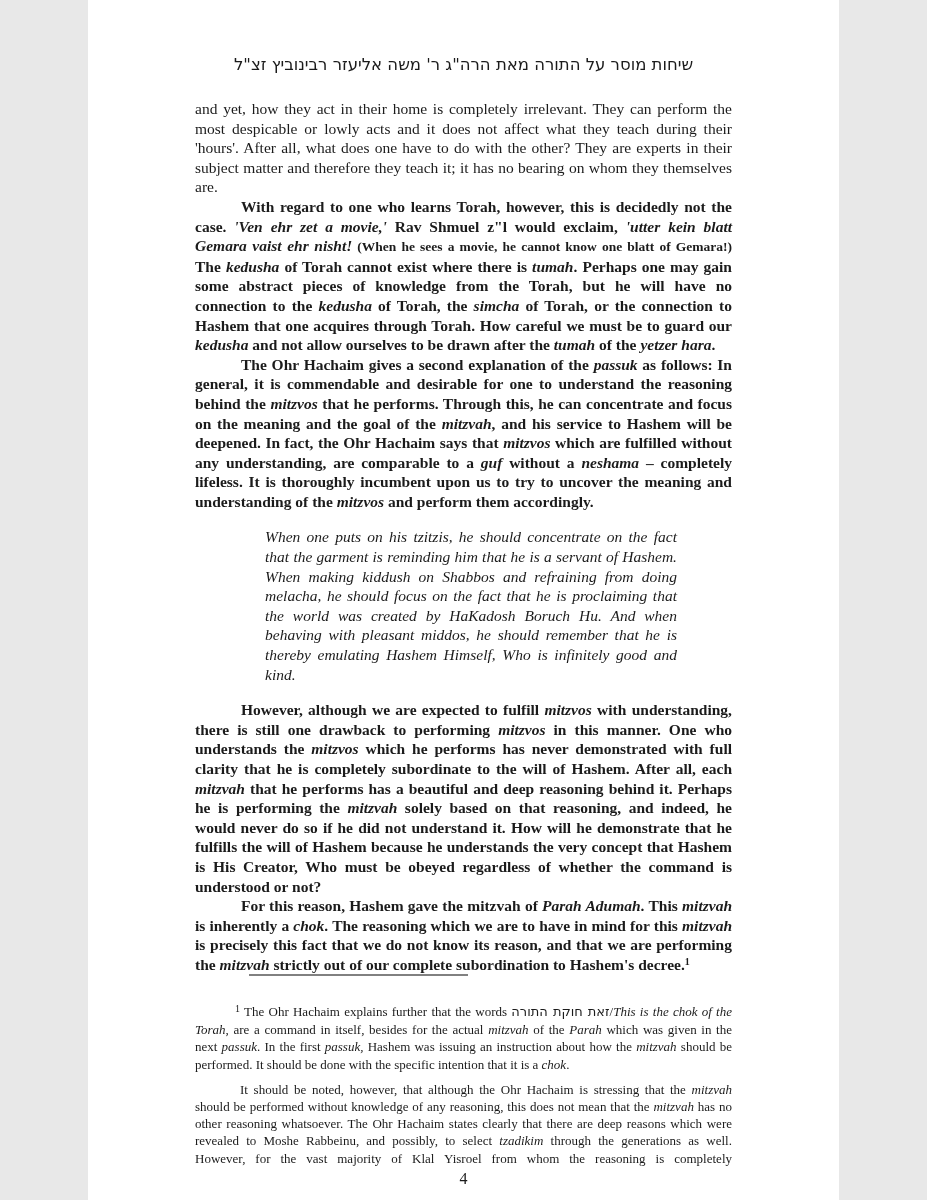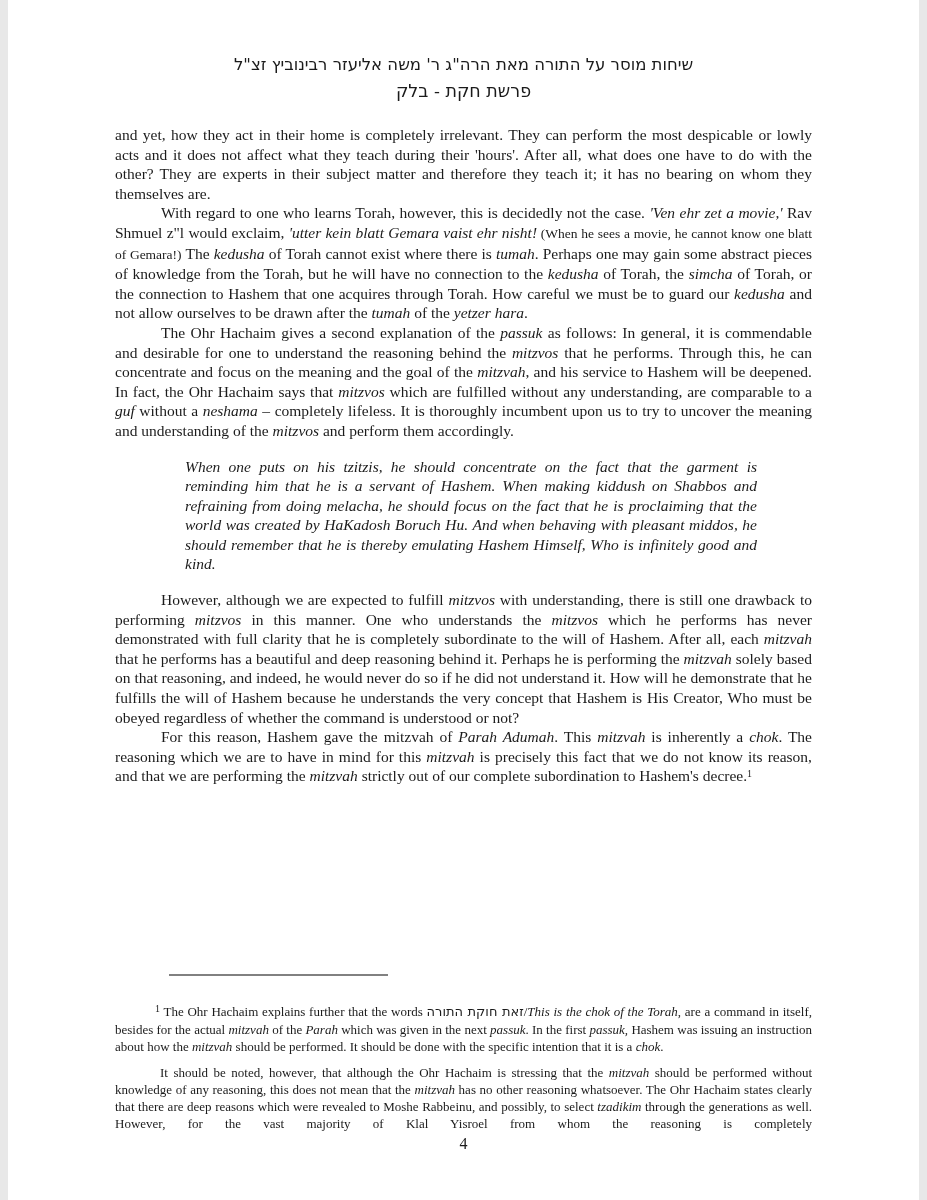--- a/index.html
+++ b/index.html
@@ -4,41 +4,41 @@
 <style>
   :root{
     --text:#1b1b1b;
     --background:#ffffff;
     --separator:#818181;
   }
   *{margin:0;padding:0;box-sizing:border-box;}
   html,body{background:#e8e8e8;}
   .page{
     position:relative;
-    width:911px;height:1200px;
+    width:751px;height:1200px;
     margin:0 auto;
     background:var(--background);
     color:var(--text);
     padding:52px 107px 0 107px;
     overflow:hidden;
     font-family:"Liberation Serif","DejaVu Serif",serif;
     font-size:15.5px;
     line-height:19.6px;
   }
   .doc-header{text-align:center;margin-bottom:21px;}
   .doc-header .hline1{
     font-size:16.5px;line-height:26px;
     font-family:"DejaVu Serif","DejaVu Sans",serif;
   }
   .doc-header .hline2{
     font-size:17.5px;line-height:26px;
     font-family:"DejaVu Serif","DejaVu Sans",serif;
   }
   .para{text-align:justify;}
-  .indent{text-indent:46px;}
+  .indent{text-indent:46px;font-weight:bold;}
   .heading{
     font-weight:bold;
     text-decoration:underline;
     margin:17px 0 2px 0;
   }
   .heading-gap{margin-top:40px;}
   .quote{
     margin:16px 55px 16px 70px;
     font-style:italic;
     text-align:justify;
@@ -76,21 +76,20 @@
     margin-top:3px;
   }
 </style>
 </head>
 <body>
 
 <div class="page">
 
   <div class="doc-header">
     <div class="hline1" dir="rtl">שיחות מוסר על התורה מאת הרה"ג ר' משה אליעזר רבינוביץ זצ"ל</div>
-    <div class="hline2" dir="rtl">פרשת חקת - בלק</div>
   </div>
 
   <div>
     <p class="para"><span>and yet, how they act in their home is completely irrelevant. They can perform the most despicable or lowly acts and it does not affect what they teach during their 'hours'. After all, what does one have to do with the other? They are experts in their subject matter and therefore they teach it; it has no bearing on whom they themselves are.</span></p>
     <p class="para indent"><span>With regard to one who learns Torah, however, this is decidedly not the case. </span><span class="it">'Ven ehr zet a movie,'</span><span> Rav Shmuel z"l would exclaim, </span><span class="it">'utter kein blatt Gemara vaist ehr nisht!</span><span class="sm"> (When he sees a movie, he cannot know one blatt of Gemara!)</span><span> The </span><span class="it">kedusha</span><span> of Torah cannot exist where there is </span><span class="it">tumah</span><span>. Perhaps one may gain some abstract pieces of knowledge from the Torah, but he will have no connection to the </span><span class="it">kedusha</span><span> of Torah, the </span><span class="it">simcha</span><span> of Torah, or the connection to Hashem that one acquires through Torah. How careful we must be to guard our </span><span class="it">kedusha</span><span> and not allow ourselves to be drawn after the </span><span class="it">tumah</span><span> of the </span><span class="it">yetzer hara</span><span>.</span></p>
     <p class="para indent"><span>The Ohr Hachaim gives a second explanation of the </span><span class="it">passuk</span><span> as follows: In general, it is commendable and desirable for one to understand the reasoning behind the </span><span class="it">mitzvos</span><span> that he performs. Through this, he can concentrate and focus on the meaning and the goal of the </span><span class="it">mitzvah</span><span>, and his service to Hashem will be deepened. In fact, the Ohr Hachaim says that </span><span class="it">mitzvos</span><span> which are fulfilled without any understanding, are comparable to a </span><span class="it">guf</span><span> without a </span><span class="it">neshama</span><span> – completely lifeless. It is thoroughly incumbent upon us to try to uncover the meaning and understanding of the </span><span class="it">mitzvos</span><span> and perform them accordingly.</span></p>
     <p class="quote"><span>When one puts on his tzitzis, he should concentrate on the fact that the garment is reminding him that he is a servant of Hashem. When making kiddush on Shabbos and refraining from doing melacha, he should focus on the fact that he is proclaiming that the world was created by HaKadosh Boruch Hu. And when behaving with pleasant middos, he should remember that he is thereby emulating Hashem Himself, Who is infinitely good and kind.</span></p>
     <p class="para indent"><span>However, although we are expected to fulfill </span><span class="it">mitzvos</span><span> with understanding, there is still one drawback to performing </span><span class="it">mitzvos</span><span> in this manner. One who understands the </span><span class="it">mitzvos</span><span> which he performs has never demonstrated with full clarity that he is completely subordinate to the will of Hashem. After all, each </span><span class="it">mitzvah</span><span> that he performs has a beautiful and deep reasoning behind it. Perhaps he is performing the </span><span class="it">mitzvah</span><span> solely based on that reasoning, and indeed, he would never do so if he did not understand it. How will he demonstrate that he fulfills the will of Hashem because he understands the very concept that Hashem is His Creator, Who must be obeyed regardless of whether the command is understood or not?</span></p>
     <p class="para indent"><span>For this reason, Hashem gave the mitzvah of </span><span class="it">Parah Adumah</span><span>. This </span><span class="it">mitzvah</span><span> is inherently a </span><span class="it">chok</span><span>. The reasoning which we are to have in mind for this </span><span class="it">mitzvah</span><span> is precisely this fact that we do not know its reason, and that we are performing the </span><span class="it">mitzvah</span><span> strictly out of our complete subordination to Hashem's decree.</span><span class="sup">1</span></p>
   </div>

